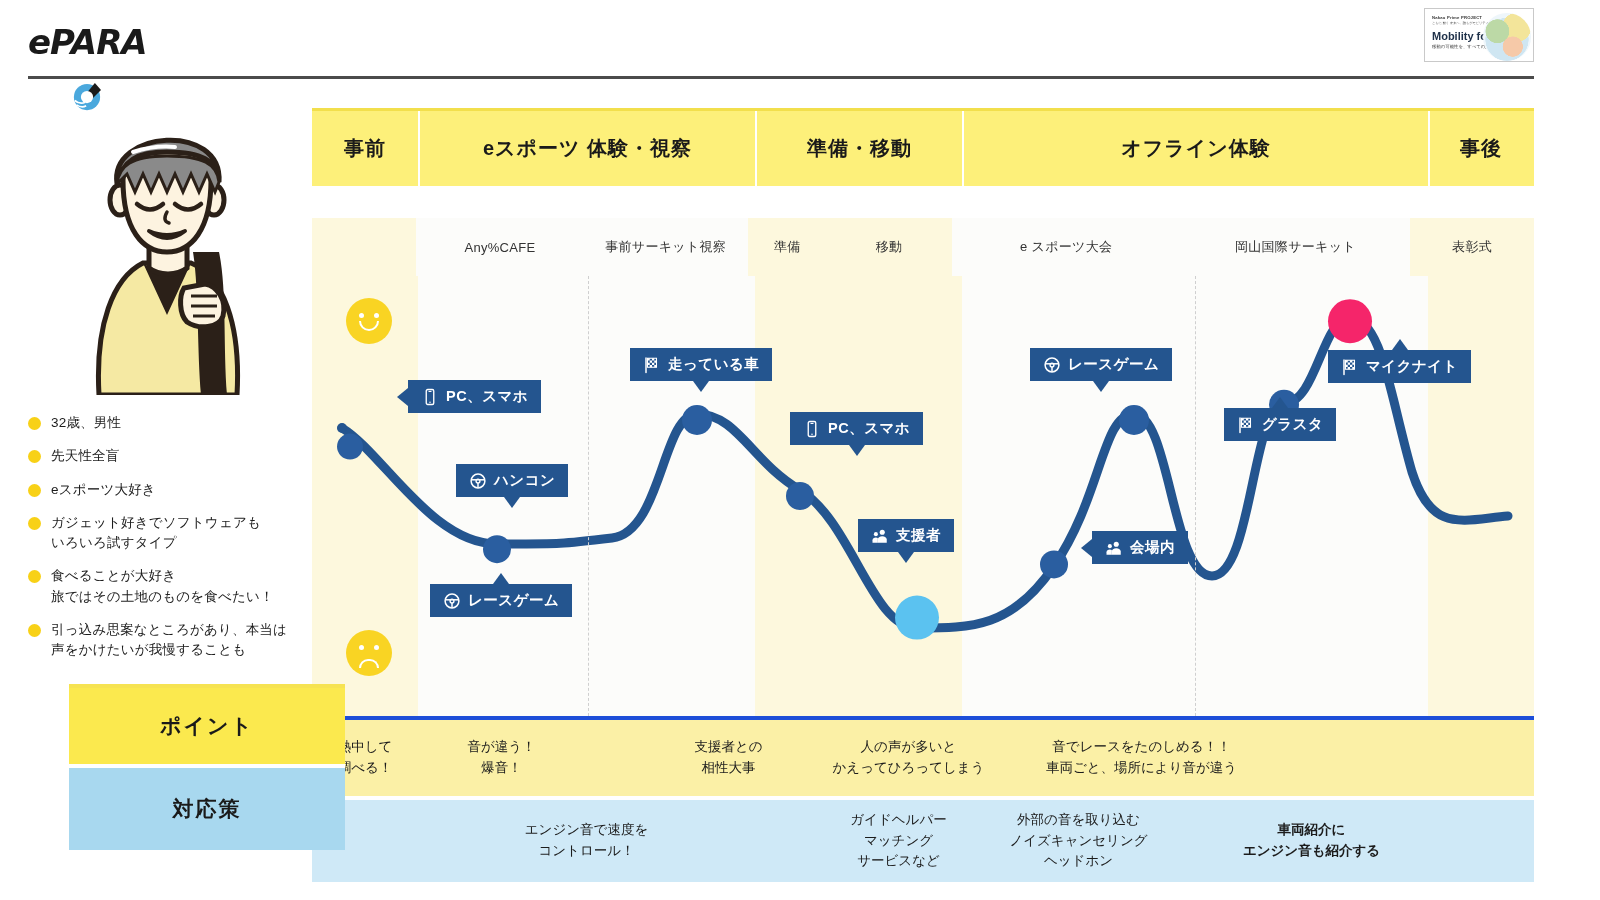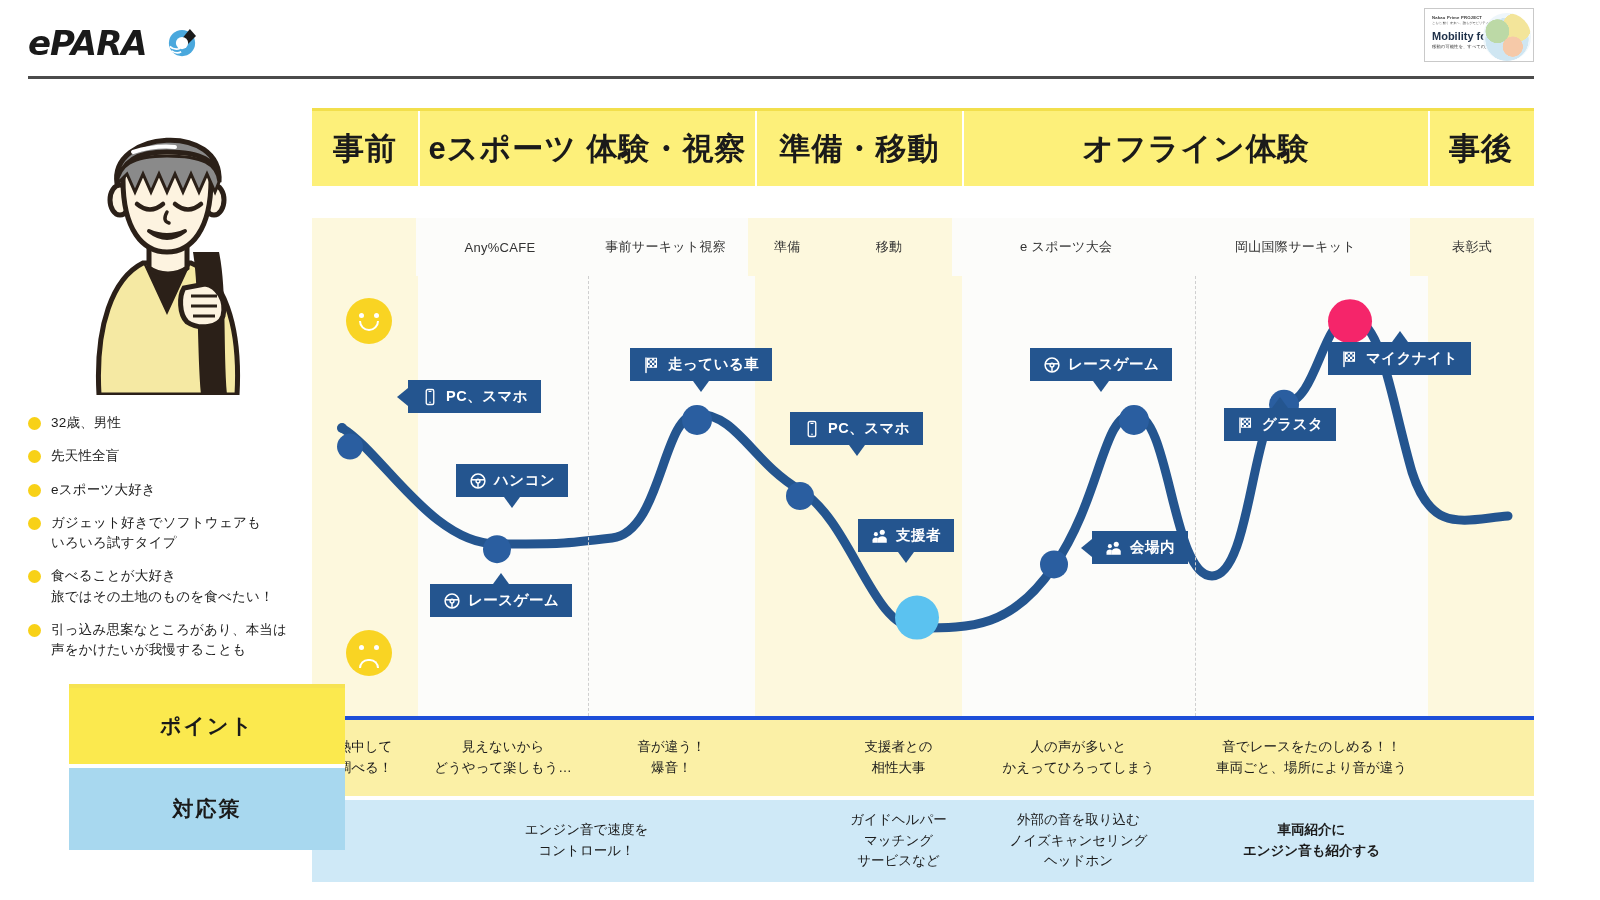--- a/index.html
+++ b/index.html
@@ -5,21 +5,21 @@
   * { box-sizing: border-box; margin: 0; padding: 0; }
   html, body {
     width: 1600px; height: 900px;
     background: #ffffff;
     font-family: "Liberation Sans", "DejaVu Sans", sans-serif;
     overflow: hidden;
   }
   #root { position: relative; width: 1600px; height: 900px; }
 
   
-  .brand { position: absolute; left: 28px; top: 22px; display: flex; align-items: center; gap: 14px; }
+  .brand { position: absolute; left: 28px; top: 22px; display: flex; align-items: center; gap: 14px; flex-direction: column; }
   .brand-word {
     font-size: 34px; font-weight: 900; font-style: italic;
     letter-spacing: -1px; color: #1a1a1a;
     font-family: "DejaVu Sans", sans-serif;
   }
   .brand-mark { width: 42px; height: 42px; }
   .hrule { position: absolute; left: 28px; top: 76px; width: 1506px; height: 3px; background: #4b4b4b; }
 
   .mobility-badge {
     position: absolute; right: 66px; top: 8px;
@@ -46,21 +46,21 @@
   .p-item { display: flex; gap: 10px; margin-bottom: 13px; align-items: flex-start; }
   .p-dot { width: 13px; height: 13px; border-radius: 50%; background: #f8d117; flex: 0 0 13px; margin-top: 4px; }
   .p-text { font-size: 13.5px; line-height: 1.5; color: #1c1c1c; letter-spacing: .2px; }
 
   
   .board { position: absolute; left: 312px; top: 108px; width: 1222px; }
 
   .stage-row { display: flex; height: 78px; background: #fdf07a; border-top: 3px solid #f2df4c; }
   .stage-cell {
     display: flex; align-items: center; justify-content: center;
-    font-size: 31px; font-weight: 700; color: #1a1a1a; letter-spacing: 1px;
+    font-size: 20px; font-weight: 700; color: #1a1a1a; letter-spacing: 1px;
     border-left: 2px solid #ffffff;
   }
   .stage-cell:first-child { border-left: none; }
 
   .subrow { position: relative; display: flex; height: 58px; margin-top: 32px; }
   .sub-cell {
     display: flex; align-items: center; justify-content: center;
     font-size: 13px; color: #333; letter-spacing: .3px;
   }
 
@@ -349,21 +349,21 @@
               <rect x="15" y="6" width="3" height="3" fill="#fff"></rect>
               <rect x="6" y="9" width="3" height="3" fill="#fff"></rect>
               <rect x="12" y="9" width="3" height="3" fill="#fff"></rect>
               <rect x="9" y="12" width="3" height="3" fill="#fff"></rect>
               <rect x="15" y="12" width="3" height="3" fill="#fff"></rect>
               <rect x="6" y="3" width="12" height="12" fill="none" stroke="#fff" stroke-width="1.4"></rect>
             </svg>
             <span>グラスタ</span>
             <span class="tail"></span>
           </div>
-          <div class="chip tail-up" style="left: 1016px; top: 66px;">
+          <div class="chip tail-up" style="left: 1016px; top: 74px;">
             <svg width="18" height="18" viewBox="0 0 24 24">
               <line x1="4" y1="2.5" x2="4" y2="22" stroke="#fff" stroke-width="2" stroke-linecap="round"></line>
               <rect x="6" y="3" width="3" height="3" fill="#fff"></rect>
               <rect x="12" y="3" width="3" height="3" fill="#fff"></rect>
               <rect x="9" y="6" width="3" height="3" fill="#fff"></rect>
               <rect x="15" y="6" width="3" height="3" fill="#fff"></rect>
               <rect x="6" y="9" width="3" height="3" fill="#fff"></rect>
               <rect x="12" y="9" width="3" height="3" fill="#fff"></rect>
               <rect x="9" y="12" width="3" height="3" fill="#fff"></rect>
               <rect x="15" y="12" width="3" height="3" fill="#fff"></rect>
@@ -373,23 +373,20 @@
             <span class="tail"></span>
           </div>
         </div>
     <div class="dashed" style="left: 276px;"></div>
         <div class="dashed" style="left: 883px;"></div>
       </div>
     <div class="brow points" style="height: 80px;">
         <div class="bcell" style="width: 106px;">
           <div>熱中して<br>調べる！</div>
         </div>
-        <div class="bcell" style="width: 170px;">
-          <div>見えないから<br>どうやって楽しもう…</div>
-        </div>
         <div class="bcell" style="width: 167px;">
           <div>音が違う！<br>爆音！</div>
         </div>
         <div class="bcell" style="width: 80px;">
           <div></div>
         </div>
         <div class="bcell" style="width: 127px;">
           <div>支援者との<br>相性大事</div>
         </div>
         <div class="bcell" style="width: 233px;">

